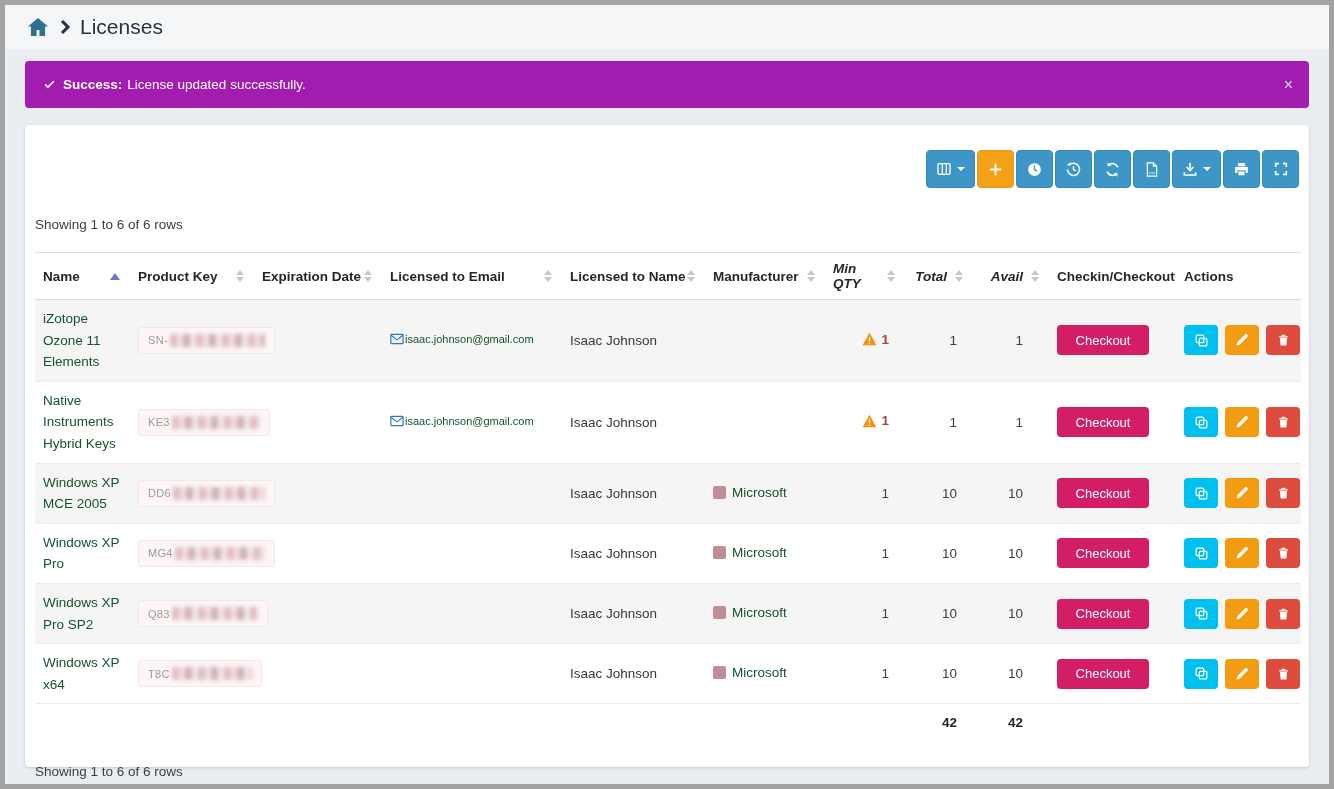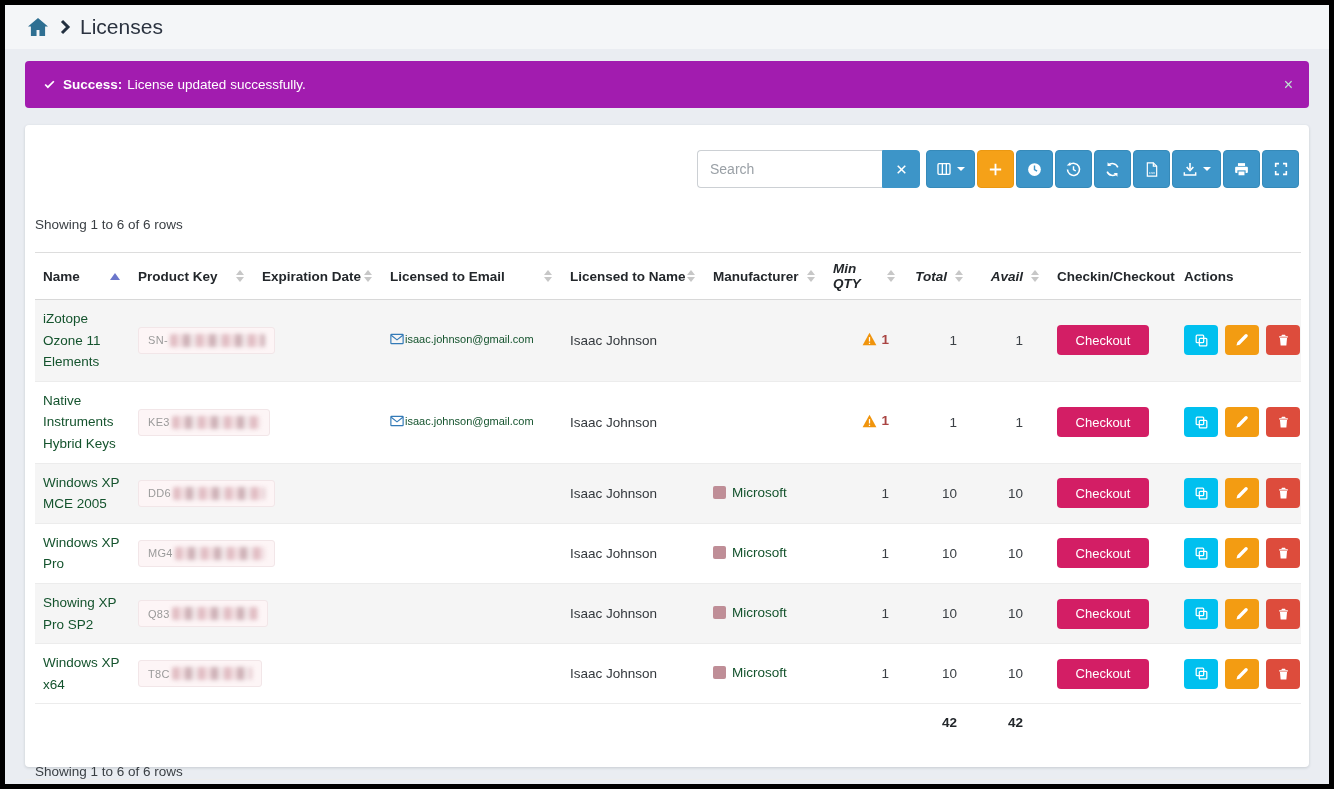--- a/index.html
+++ b/index.html
@@ -1,18 +1,18 @@
 <!DOCTYPE html>
 <html><head>
 <meta charset="utf-8">
 <style>
   * { box-sizing: border-box; margin: 0; padding: 0; }
   html,body { width: 1334px; height: 789px; }
   body { font-family: "Liberation Sans", "DejaVu Sans", sans-serif; }
-  .frame { width: 1334px; height: 789px; border: 5px solid #000000; background: #eaedf2; overflow: hidden; }
+  .frame { width: 1334px; height: 789px; border: 5px solid #a3a3a3; background: #eaedf2; overflow: hidden; }
 
   
   .crumbbar { height: 44px; background: #f4f6f8; display: flex; align-items: center; padding: 0 22px; }
   .crumbbar .home { display: inline-flex; align-items: center; cursor: pointer; }
   .crumb-sep { margin: 0 9px 0 10px; display: inline-flex; }
   .page-title { font-size: 21px; color: #2b3340; font-weight: 400; }
 
   
   .alert { margin: 12px 20px 0 20px; height: 47px; background: #a21caf; border-radius: 4px; display: flex; align-items: center; padding: 0 16px 0 18px; color: #fff; font-size: 13.5px; }
   .alert .chk { margin-right: 7px; display: inline-flex; }
@@ -115,28 +115,20 @@
         </svg>
     </span>
     <b>Success:</b>
     <span>License updated successfully.</span>
     <button class="alert-close">×</button>
   </div>
 
   <div class="panel">
 
     <div class="toolbar">
-      <div class="search-group">
-        <input type="text" placeholder="Search" style="">
-        <button class="btn-clear">
-          <svg width="13" height="13" viewBox="0 0 24 24">
-              <path d="M5 5l14 14M19 5 5 19" stroke="#fff" stroke-width="2.8"></path>
-            </svg>
-        </button>
-      </div>
       <div class="btn-row">
         <button class="tbtn">
           <svg width="16" height="16" viewBox="0 0 24 24">
               <rect x="3" y="4" width="18" height="16" rx="1.5" stroke="#fff" stroke-width="2" fill="none"></rect>
               <path d="M9.5 4v16M15.5 4v16" stroke="#fff" stroke-width="2"></path>
             </svg>
           <span class="caret-down"></span>
         </button>
         <button class="tbtn orange">
           <svg width="17" height="17" viewBox="0 0 24 24">
@@ -453,21 +445,21 @@
                 </button>
                 <button class="abtn del">
                   <svg width="13" height="14" viewBox="0 0 24 24">
                     <path d="M4 5h16v2.2H4zM9.2 2.5h5.6l1.2 2H8zM5.5 8.5h13L17.3 22H6.7z" fill="#fff"></path>
                   </svg>
                 </button>
               </span></td>
         </tr>
 
         <tr class="striped row-med">
-          <td><a class="lnk name-cell">Showing XP Pro SP2</a></td>
+          <td><a class="lnk name-cell">Windows XP Pro SP2</a></td>
           <td><span class="keywrap">
                 <span class="keypre">Q83</span>
                 <span class="keyblur w86"></span>
               </span></td>
           <td></td>
           <td></td>
           <td>Isaac Johnson</td>
           <td><span class="manu-cell">
                 <span class="manu-logo"></span>
                 <a class="lnk">Microsoft</a>

